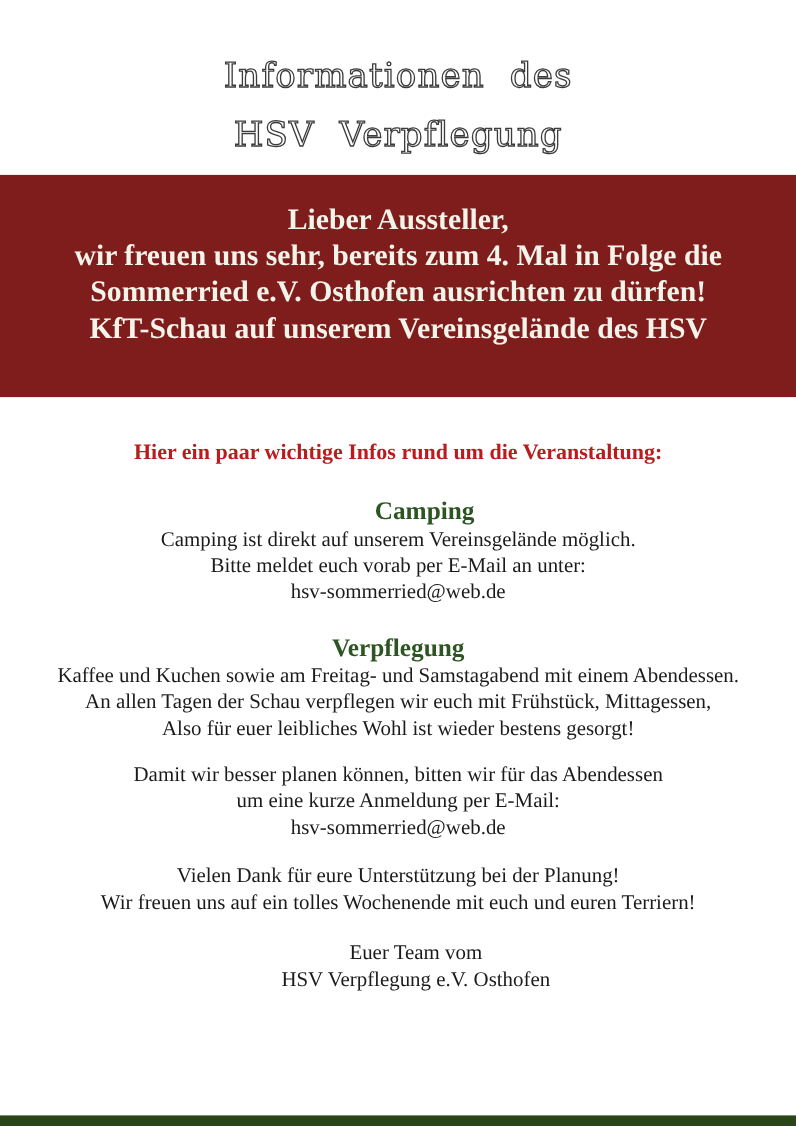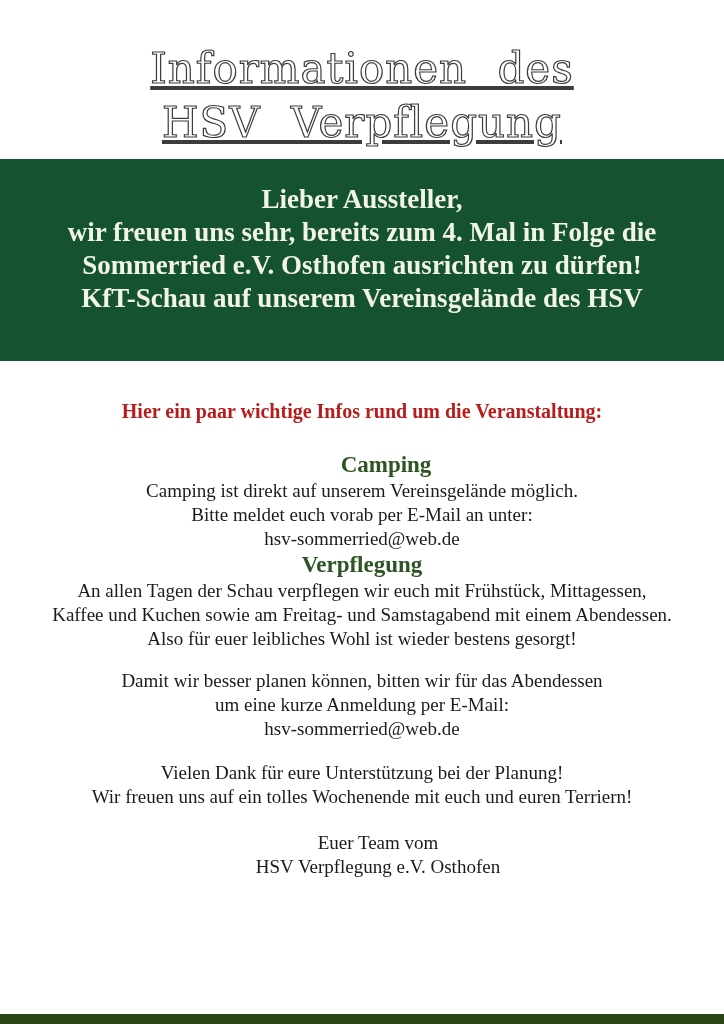--- a/index.html
+++ b/index.html
@@ -16,42 +16,41 @@
     font-family: "Liberation Serif", serif;
   }
 
   
   .title-block {
     padding-top: 42px;
     text-align: center;
   }
   .title-line {
     font-family: "DejaVu Serif", serif;
-    font-size: 42px;
+    font-size: 31px;
     line-height: 54px;
     font-weight: 400;
     word-spacing: 0.38em;
     letter-spacing: 1px;
     color: #5a5a5a;
-    text-decoration: underline;
   }
   @supports (-webkit-text-stroke: 1px #000) {
     .title-line {
       color: #ffffff;
       -webkit-text-stroke: 1.2px #3c3c3c;
     }
   }
 
   
   .banner {
     margin-top: 9px;
     height: 202px;
     box-sizing: border-box;
     padding-top: 24px;
-    background: #14532d;
+    background: #7f1d1d;
     text-align: center;
   }
   .banner-line {
     font-size: 27px;
     line-height: 33px;
     font-weight: bold;
     color: #f2f3e9;
   }
 
   
@@ -67,21 +66,21 @@
     color: #b91c1c;
   }
   .sec-heading {
     margin: 0;
     font-size: 23px;
     line-height: 28px;
     font-weight: bold;
     color: #2d5523;
   }
   .sec-heading.camping { margin-top: 28px; padding-left: 48px; }
-  .sec-heading.verpflegung { }
+  .sec-heading.verpflegung { margin-top: 24px; }
   .line {
     margin: 0;
     font-size: 19px;
     line-height: 24px;
   }
   .para-planning { margin-top: 18px; }
   .para-thanks   { margin-top: 20px; }
   .para-signoff  { margin-top: 22px; padding-left: 32px; }
 
   
@@ -114,22 +113,22 @@
   <main class="content">
 
     <h2 class="intro">Hier ein paar wichtige Infos rund um die Veranstaltung:</h2>
 
     <h3 class="sec-heading camping">Camping</h3>
     <p class="line">Camping ist direkt auf unserem Vereinsgelände möglich.</p>
     <p class="line">Bitte meldet euch vorab per E-Mail an unter:</p>
     <p class="line">hsv-sommerried@web.de</p>
 
     <h3 class="sec-heading verpflegung">Verpflegung</h3>
+    <p class="line">Kaffee und Kuchen sowie am Freitag- und Samstagabend mit einem Abendessen.</p>
     <p class="line">An allen Tagen der Schau verpflegen wir euch mit Frühstück, Mittagessen,</p>
-    <p class="line">Kaffee und Kuchen sowie am Freitag- und Samstagabend mit einem Abendessen.</p>
     <p class="line">Also für euer leibliches Wohl ist wieder bestens gesorgt!</p>
 
     <div class="para-planning">
       <p class="line">Damit wir besser planen können, bitten wir für das Abendessen</p>
       <p class="line">um eine kurze Anmeldung per E-Mail:</p>
       <p class="line">hsv-sommerried@web.de</p>
     </div>
 
     <div class="para-thanks">
       <p class="line">Vielen Dank für eure Unterstützung bei der Planung!</p>

